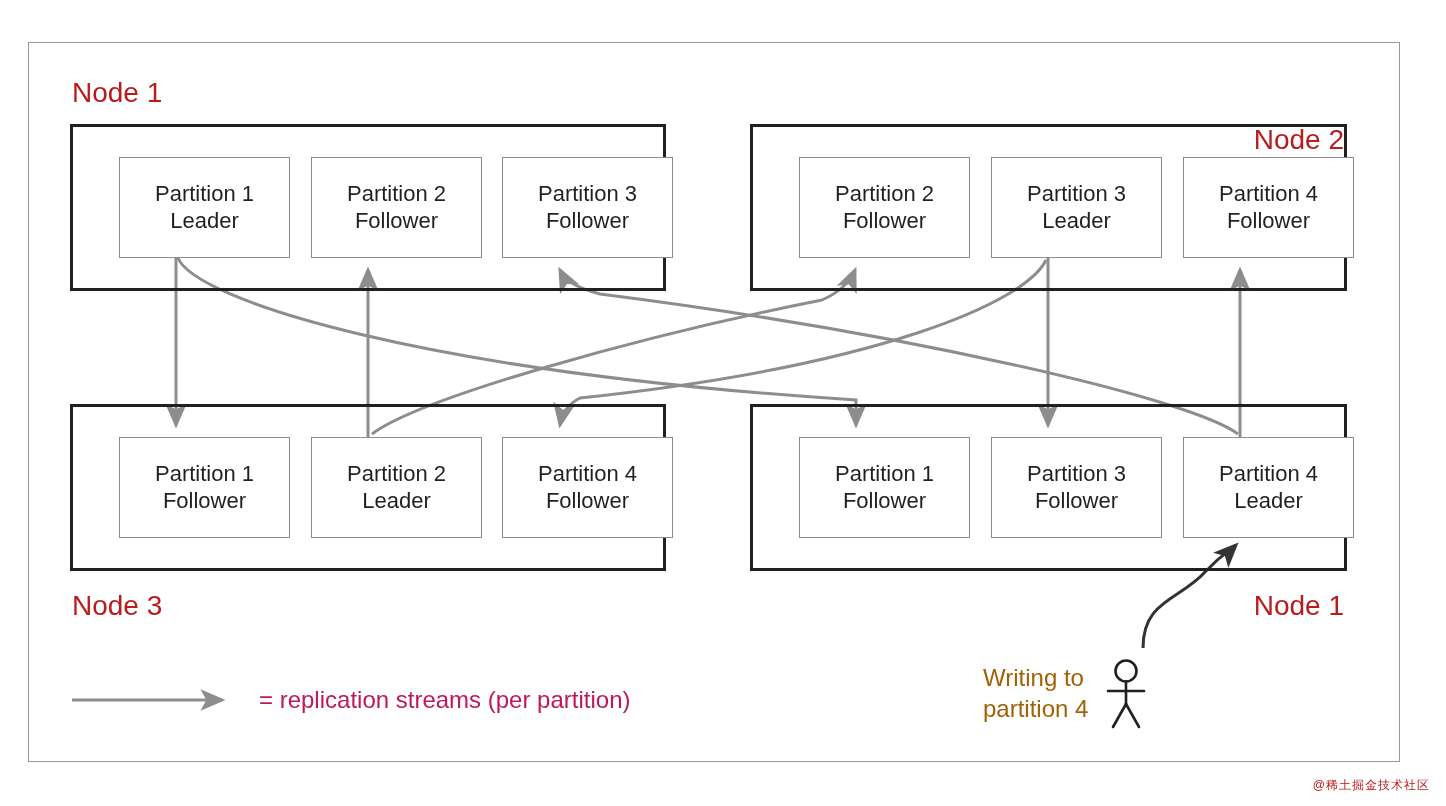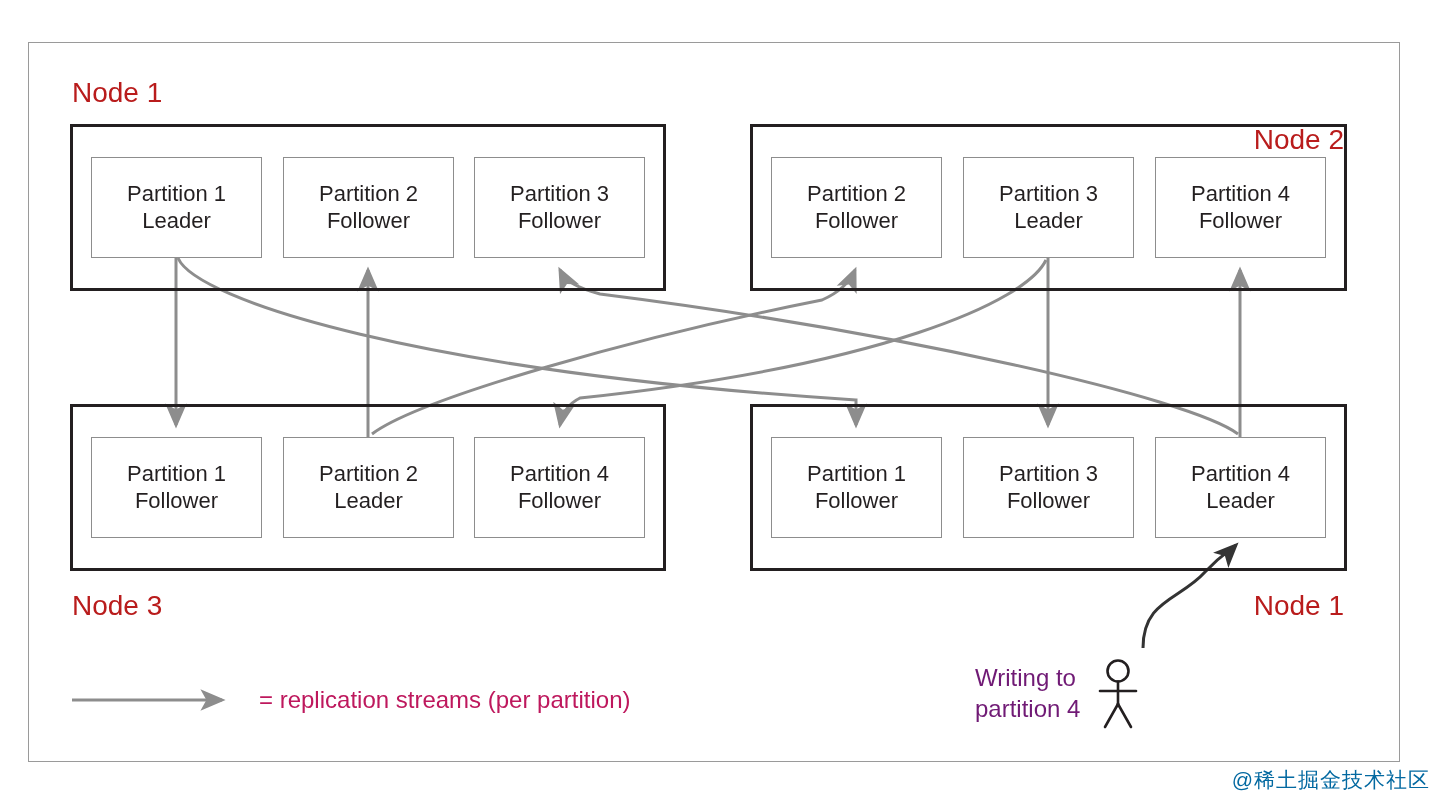--- a/index.html
+++ b/index.html
@@ -69,20 +69,21 @@
     position: absolute;
     border: 1.5px solid #8d8d8d;
     box-sizing: border-box;
     background: #ffffff;
     display: flex;
     flex-direction: column;
     align-items: center;
     justify-content: center;
     width: 171px;
     height: 101px;
+    margin-left: 28px;
   }
   .partition .line {
     font-size: 22px;
     line-height: 1.22;
     color: #231f20;
     white-space: nowrap;
   }
 
   
   #legend {
@@ -106,33 +107,34 @@
     position: absolute;
     left: 975px;
     top: 658px;
     display: flex;
     align-items: center;
     gap: 12px;
   }
   #writing-text {
     font-size: 24px;
     line-height: 1.28;
-    color: #701a75;
+    color: #a16207;
     text-align: left;
     white-space: nowrap;
+    margin-left: 8px;
   }
   #stick-figure { display: block; }
 
   
   #watermark {
     position: absolute;
     right: 16px;
     bottom: 12px;
-    font-size: 21px;
-    color: #0369a1;
+    font-size: 12px;
+    color: #b91c1c;
     letter-spacing: 1px;
     white-space: nowrap;
   }
 </style>
 </head>
 <body>
 
 <div id="canvas">
 
   <div id="outer-frame"></div>

